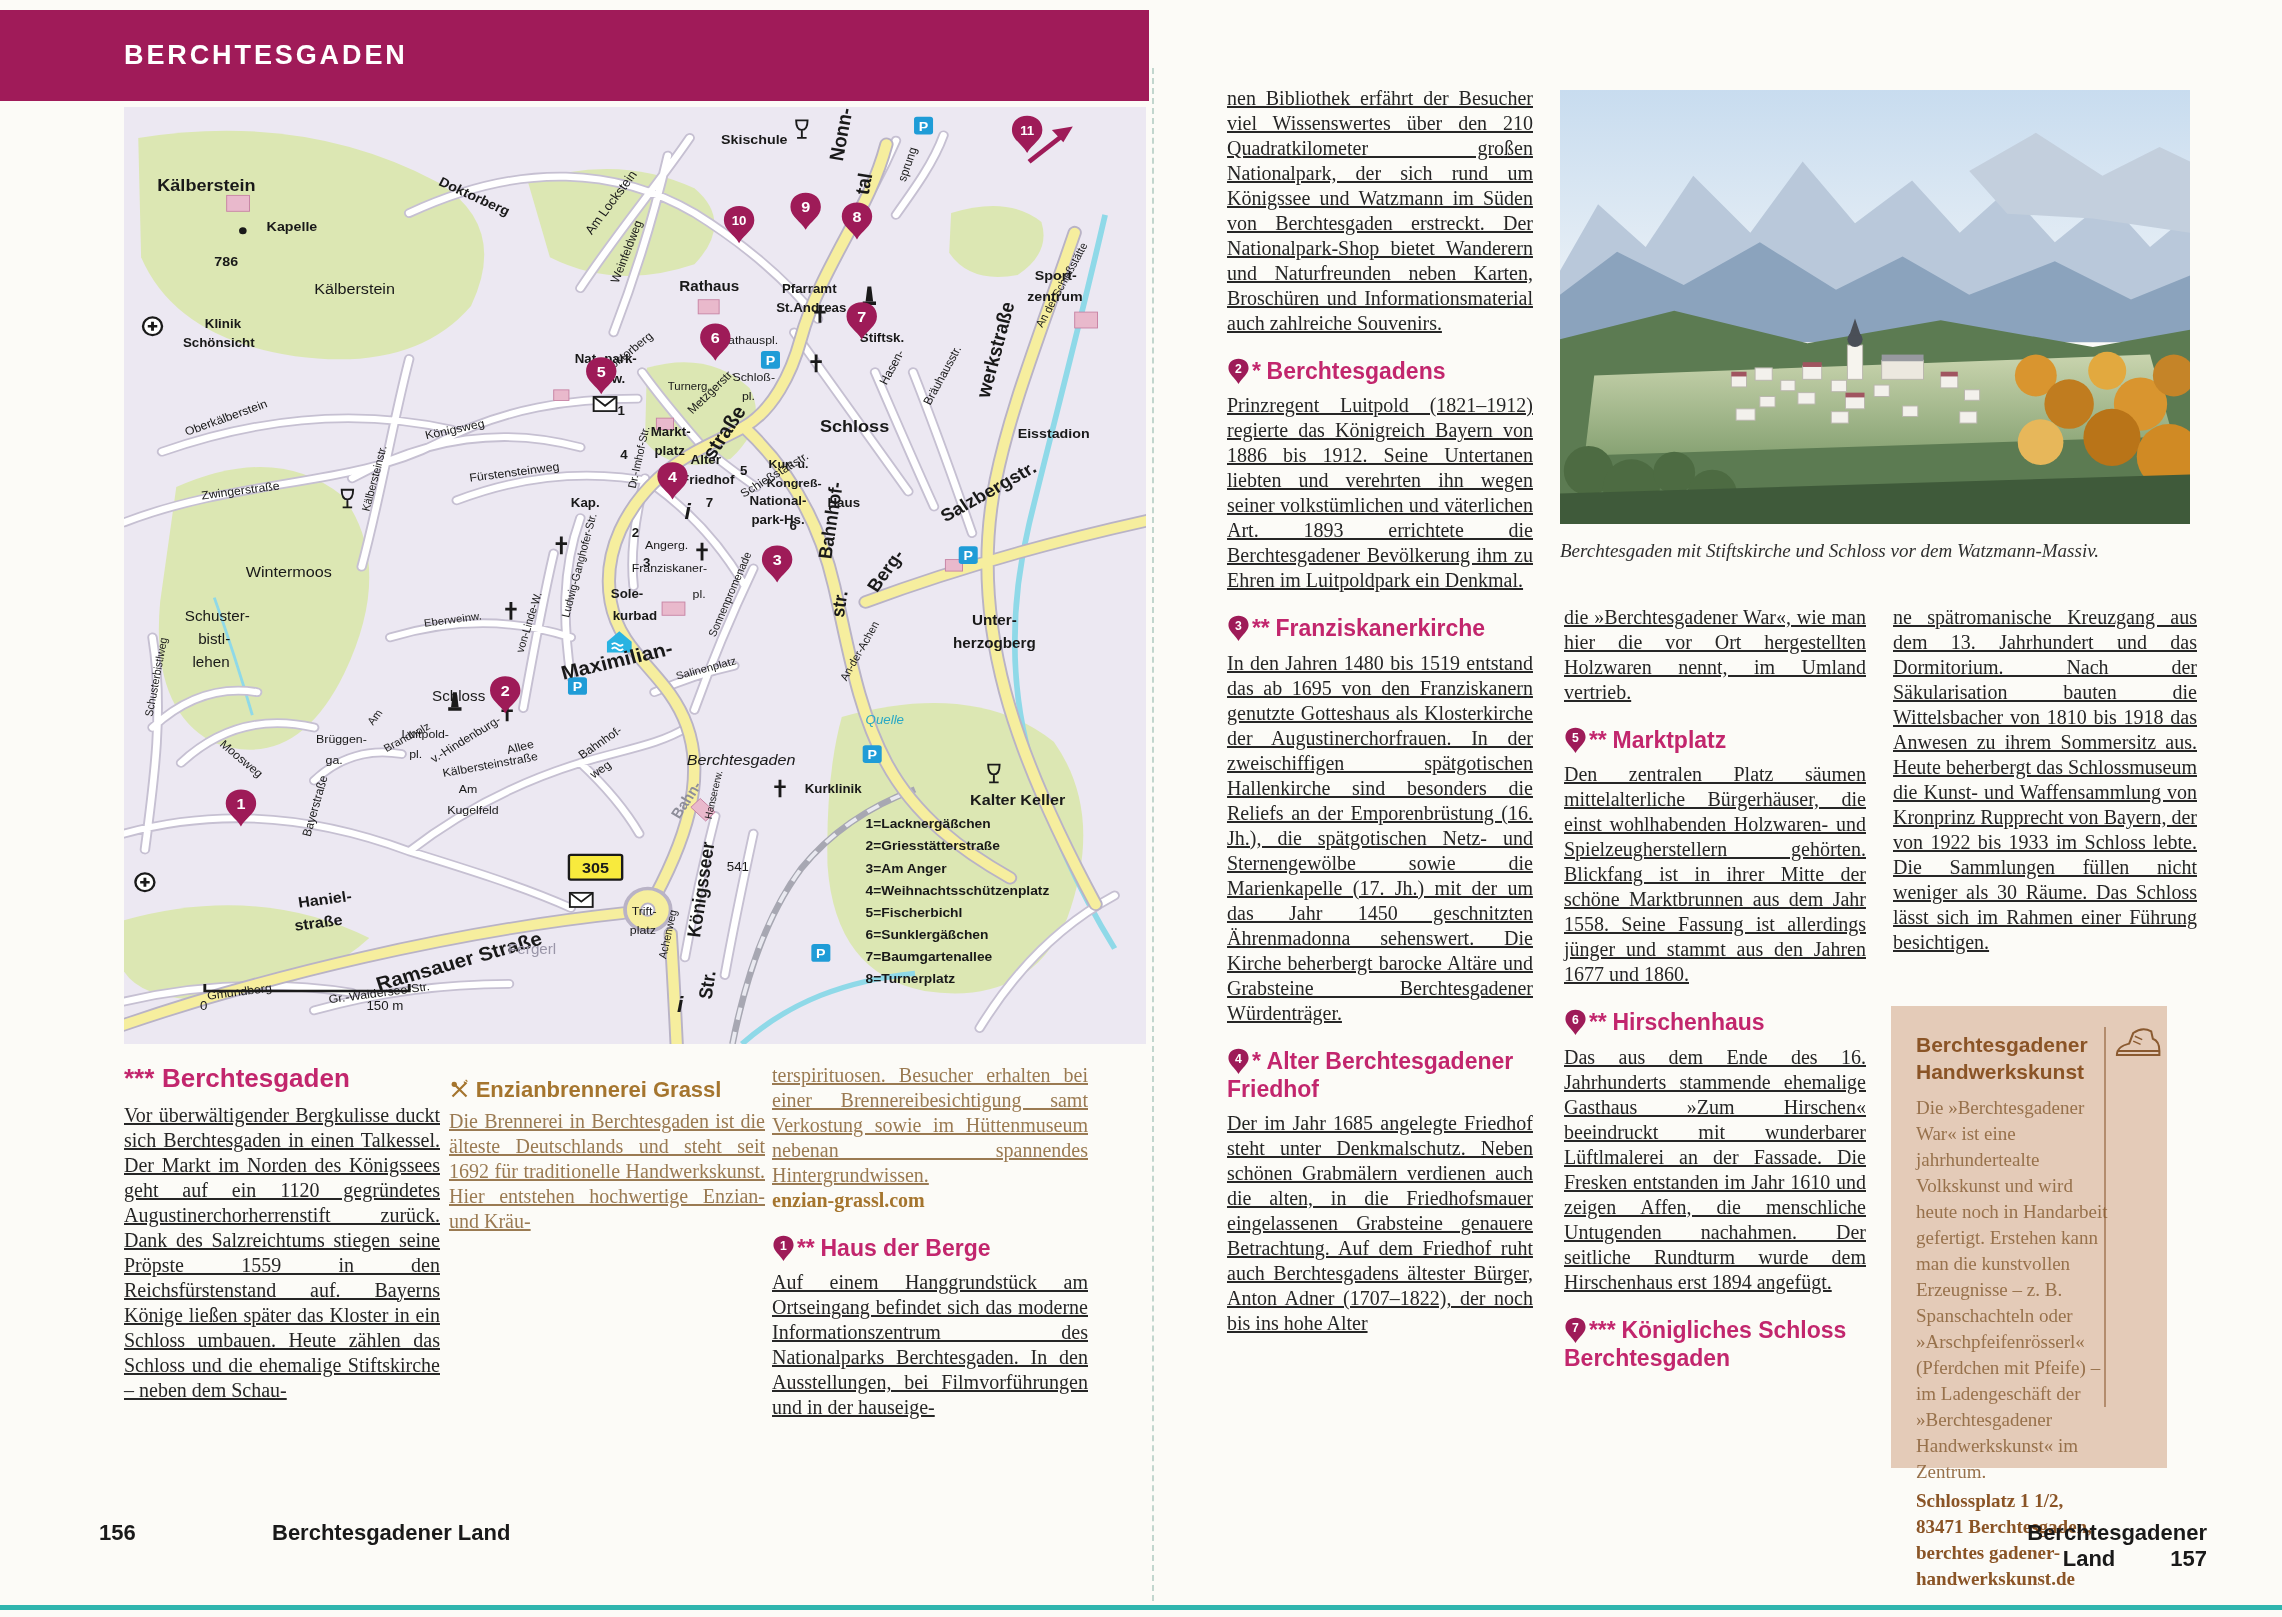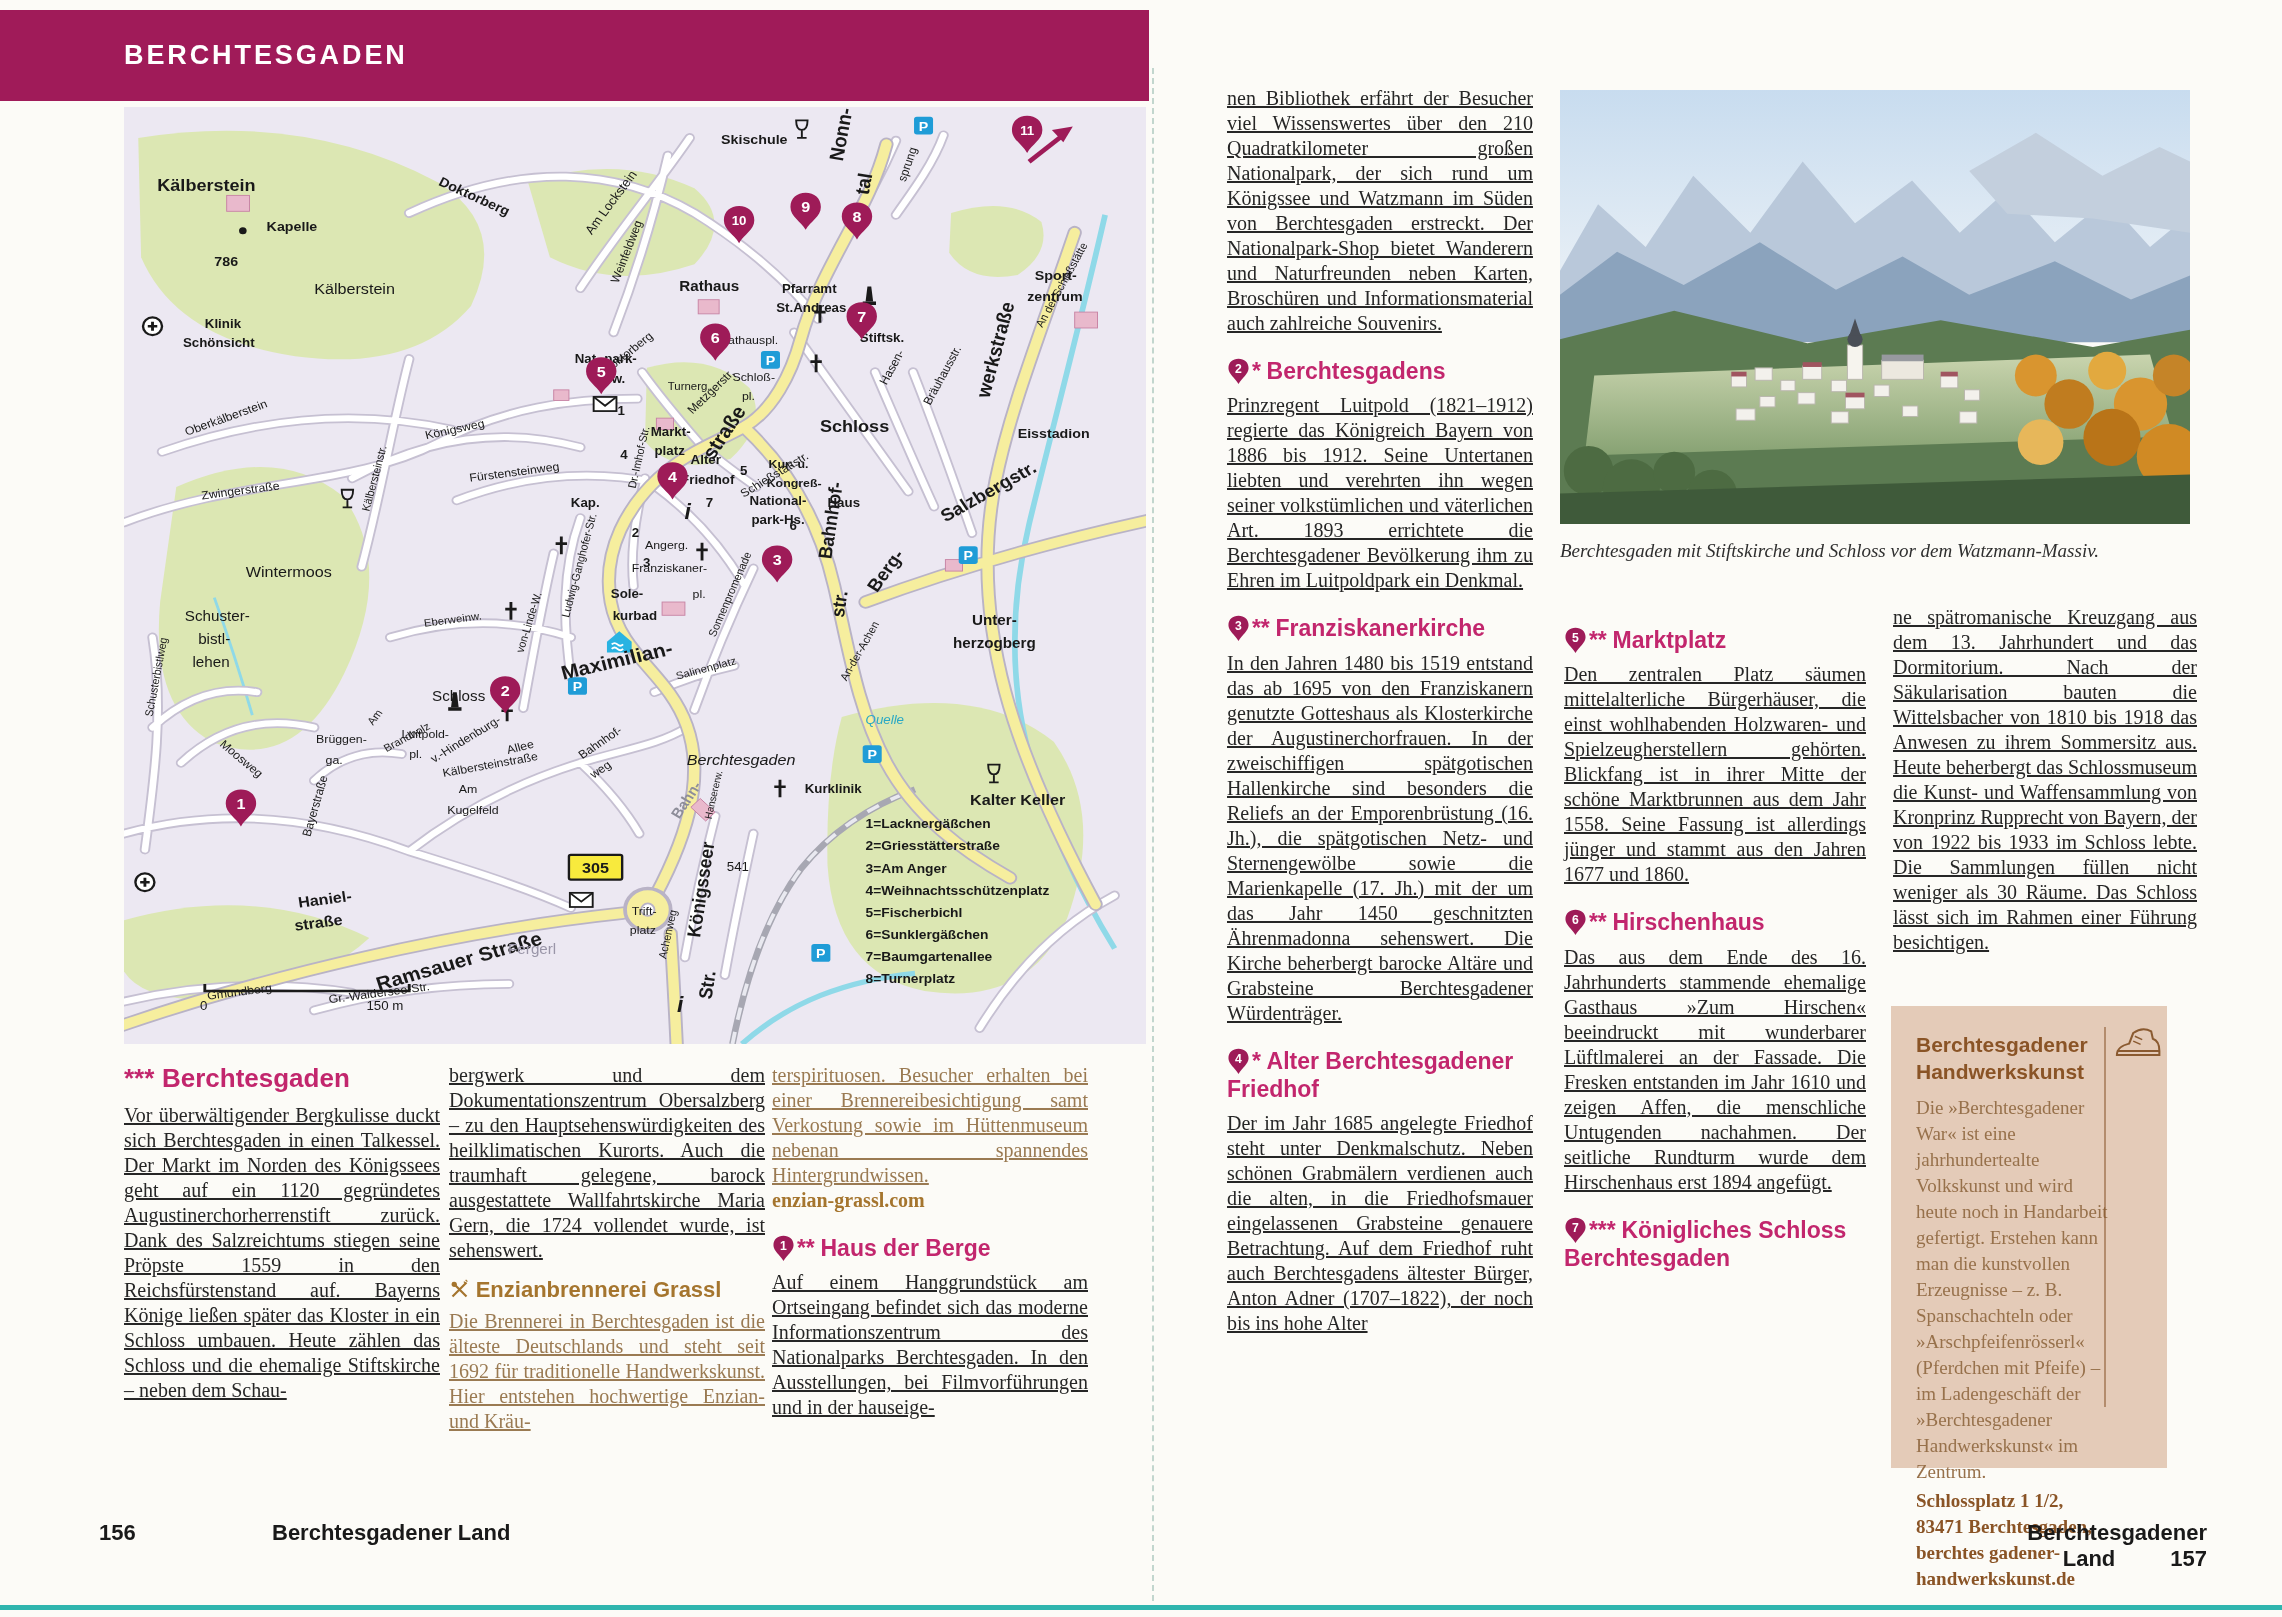--- a/index.html
+++ b/index.html
@@ -357,21 +357,20 @@
         </g>
       </g>
   </svg>
 
   <div class="col lc lc1">
     <h2 class="article-title"><span class="stars">***</span><span>Berchtesgaden</span></h2>
     <p class="body j">Vor überwältigender Bergkulisse duckt sich Berchtesgaden in einen Talkessel. Der Markt im Norden des Königssees geht auf ein 1120 gegründetes Augustinerchorherrenstift zurück. Dank des Salzreichtums stiegen seine Pröpste 1559 in den Reichsfürstenstand auf. Bayerns Könige ließen später das Kloster in ein Schloss umbauen. Heute zählen das Schloss und die ehemalige Stiftskirche – neben dem Schau-</p>
   </div>
 
   <div class="col lc lc2">
-    <p class="body j">bergwerk und dem Dokumentationszentrum Obersalzberg – zu den Hauptsehenswürdigkeiten des heilklimatischen Kurorts. Auch die traumhaft gelegene, barock ausgestattete Wallfahrtskirche Maria Gern, die 1724 vollendet wurde, ist sehenswert.</p>
     <h4 class="poi-brown"><svg width="21" height="21" viewBox="0 0 24 24">
           <g stroke="#a5752e" stroke-width="2.5" fill="none">
             <path d="M4,4 L20,20 M20,4 L4,20"></path>
             <circle cx="6" cy="6" r="3" fill="#a5752e" stroke="none"></circle>
             <path d="M17,3 l2,2 M19,1 l2,2" stroke-width="1.6"></path>
           </g>
         </svg><span>Enzianbrennerei Grassl</span></h4>
     <p class="body j brown">Die Brennerei in Berchtesgaden ist die älteste Deutschlands und steht seit 1692 für traditionelle Handwerkskunst. Hier entstehen hochwertige Enzian- und Kräu-</p>
   </div>
 
@@ -471,20 +470,21 @@
           </svg></span><span class="stars">**</span><span>Franziskanerkirche</span></h3>
     <p class="body j">In den Jahren 1480 bis 1519 entstand das ab 1695 von den Franziskanern genutzte Gotteshaus als Klosterkirche der Augustinerchorfrauen. In der zweischiffigen spätgotischen Hallenkirche sind besonders die Reliefs an der Emporenbrüstung (16. Jh.), die spätgotischen Netz- und Sternengewölbe sowie die Marienkapelle (17. Jh.) mit der um das Jahr 1450 geschnitzten Ährenmadonna sehenswert. Die Kirche beherbergt barocke Altäre und Grabsteine Berchtesgadener Würdenträger.</p>
     <h3 class="poi"><span class="hpin"><svg viewBox="0 0 32 38" style="font-size:24px">
             <path class="pinp" d="M16,36 C11,27 2,22 2,14 C2,6 8,1 16,1 C24,1 30,6 30,14 C30,22 21,27 16,36 Z"></path>
             <text class="pint" x="16" y="20">4</text>
           </svg></span><span class="stars">*</span><span>Alter Berchtesgadener Friedhof</span></h3>
     <p class="body j">Der im Jahr 1685 angelegte Friedhof steht unter Denkmalschutz. Neben schönen Grabmälern verdienen auch die alten, in die Friedhofsmauer eingelassenen Grabsteine genauere Betrachtung. Auf dem Friedhof ruht auch Berchtesgadens ältester Bürger, Anton Adner (1707–1822), der noch bis ins hohe Alter</p>
   </div>
 
   <div class="col rc2">
+    <p class="body j">die »Berchtesgadener War«, wie man hier die vor Ort hergestellten Holzwaren nennt, im Umland vertrieb.</p>
     <h3 class="poi"><span class="hpin"><svg viewBox="0 0 32 38" style="font-size:24px">
             <path class="pinp" d="M16,36 C11,27 2,22 2,14 C2,6 8,1 16,1 C24,1 30,6 30,14 C30,22 21,27 16,36 Z"></path>
             <text class="pint" x="16" y="20">5</text>
           </svg></span><span class="stars">**</span><span>Marktplatz</span></h3>
     <p class="body j">Den zentralen Platz säumen mittelalterliche Bürgerhäuser, die einst wohlhabenden Holzwaren- und Spielzeugherstellern gehörten. Blickfang ist in ihrer Mitte der schöne Marktbrunnen aus dem Jahr 1558. Seine Fassung ist allerdings jünger und stammt aus den Jahren 1677 und 1860.</p>
     <h3 class="poi"><span class="hpin"><svg viewBox="0 0 32 38" style="font-size:24px">
             <path class="pinp" d="M16,36 C11,27 2,22 2,14 C2,6 8,1 16,1 C24,1 30,6 30,14 C30,22 21,27 16,36 Z"></path>
             <text class="pint" x="16" y="20">6</text>
           </svg></span><span class="stars">**</span><span>Hirschenhaus</span></h3>
     <p class="body j">Das aus dem Ende des 16. Jahrhunderts stammende ehemalige Gasthaus »Zum Hirschen« beeindruckt mit wunderbarer Lüftlmalerei an der Fassade. Die Fresken entstanden im Jahr 1610 und zeigen Affen, die menschliche Untugenden nachahmen. Der seitliche Rundturm wurde dem Hirschenhaus erst 1894 angefügt.</p>

